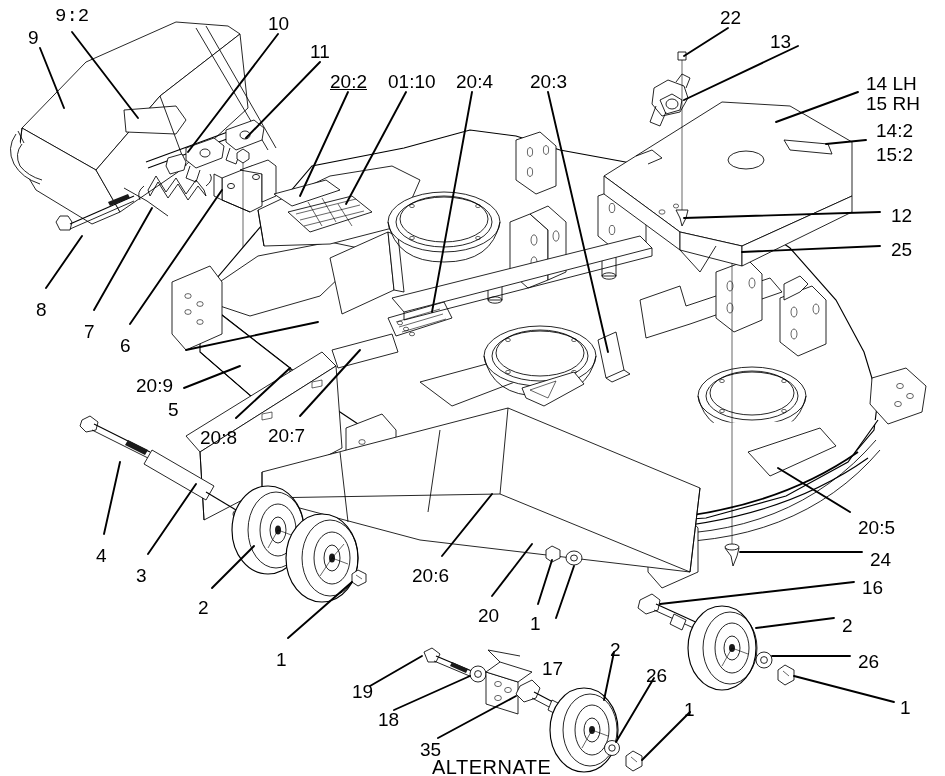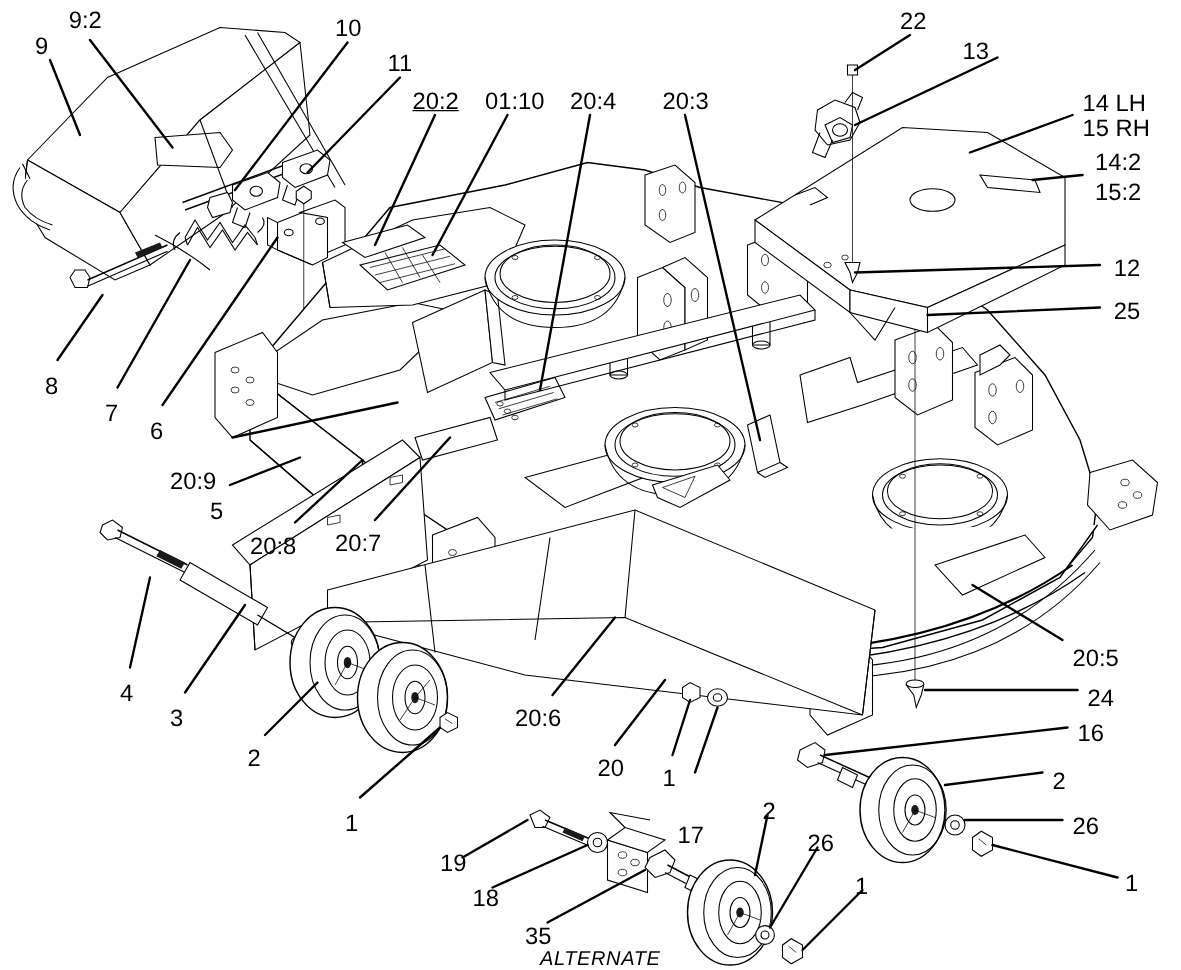--- a/index.html
+++ b/index.html
@@ -3,21 +3,21 @@
 <meta charset="utf-8">
 <title>Mower Deck Assembly Parts Diagram</title>
 <style>
   html,body{margin:0;padding:0;background:#ffffff;}
   body{width:945px;height:776px;overflow:hidden;
        font-family:"Liberation Sans","DejaVu Sans",sans-serif;}
   #sheet{position:relative;width:945px;height:776px;background:#fff;}
   #art{position:absolute;left:0;top:0;width:945px;height:776px;}
   .cal{position:absolute;color:#000;font-size:19px;line-height:19px;
        white-space:nowrap;font-family:"Liberation Sans","DejaVu Sans",sans-serif;}
-  .cal.alt{font-size:16px;letter-spacing:.5px;font-style:italic;}
+  .cal.alt{font-size:20px;letter-spacing:.5px;}
   svg{display:block;}
   .ln{stroke:#000;fill:none;}
   .thin{stroke-width:.85;}
   .med{stroke-width:1.15;}
   .thick{stroke-width:1.7;}
   .lead{stroke:#000;stroke-width:1.9;fill:none;stroke-linecap:round;}
   .hair{stroke:#000;stroke-width:.6;fill:none;}
   .wht{fill:#ffffff;}
   .blk{fill:#1a1a1a;}
 </style>
@@ -531,21 +531,21 @@
 
       <path class="lead" d="M850,656 L772,656"></path>
 
       <path class="lead" d="M894,702 L794,676"></path>
     </g>
 
   </svg>
 
   <div id="labels">
       <div class="cal" style="left: 28px; top: 28px;">9</div>
-      <div class="cal" style="left: 55px; top: 7px;">9:2</div>
+      <div class="cal" style="left: 55px; top: 7px; font-family: Liberation Mono, monospace;">9:2</div>
       <div class="cal" style="left: 268px; top: 14px;">10</div>
       <div class="cal" style="left: 310px; top: 42px;">11</div>
       <div class="cal" style="left: 330px; top: 72px; text-decoration: underline;">20:2</div>
       <div class="cal" style="left: 388px; top: 72px;">01:10</div>
       <div class="cal" style="left: 456px; top: 72px;">20:4</div>
       <div class="cal" style="left: 530px; top: 72px;">20:3</div>
       <div class="cal" style="left: 720px; top: 8px;">22</div>
       <div class="cal" style="left: 770px; top: 32px;">13</div>
       <div class="cal" style="left: 866px; top: 74px;">14 LH</div>
       <div class="cal" style="left: 866px; top: 94px;">15 RH</div>

